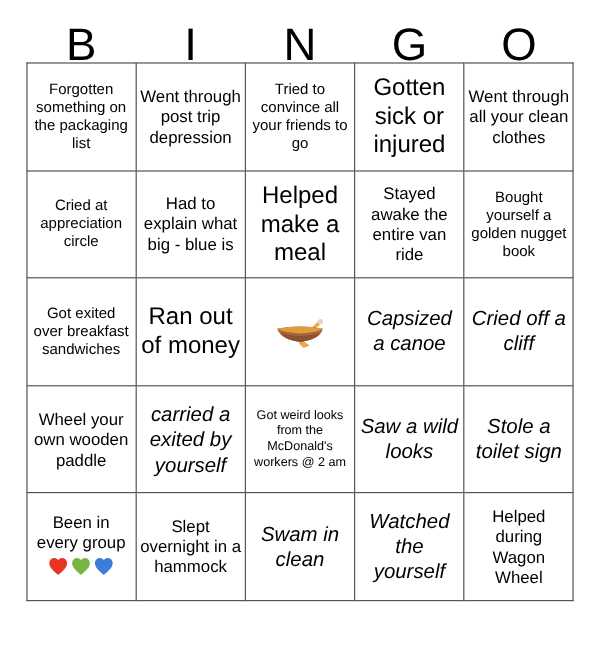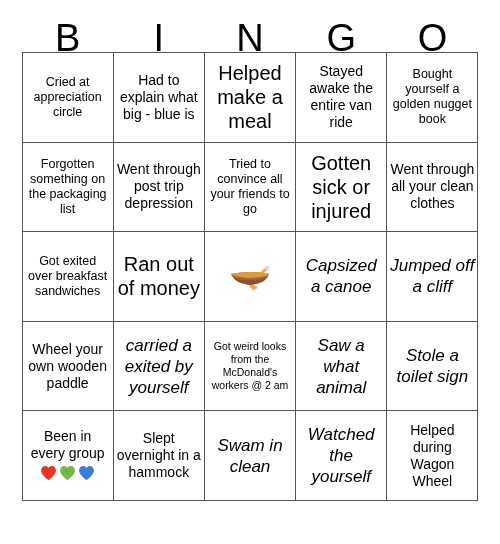--- a/index.html
+++ b/index.html
@@ -109,50 +109,50 @@
     <div class="header-letter">I</div>
     <div class="header-letter">N</div>
     <div class="header-letter">G</div>
     <div class="header-letter">O</div>
   </div>
 
   <table class="grid">
     <tbody id="grid-body">
         <tr>
           <td>
+            <span class="cell-text fs-sm">Forgotten something on the packaging list</span>
+          </td>
+          <td>
+            <span class="cell-text fs-md">Went through post trip depression</span>
+          </td>
+          <td>
+            <span class="cell-text fs-sm">Tried to convince all your friends to go</span>
+          </td>
+          <td>
+            <span class="cell-text fs-xl">Gotten sick or injured</span>
+          </td>
+          <td>
+            <span class="cell-text fs-md">Went through all your clean clothes</span>
+          </td>
+        </tr>
+        <tr>
+          <td>
             <span class="cell-text fs-sm">Cried at appreciation circle</span>
           </td>
           <td>
             <span class="cell-text fs-md">Had to explain what big - blue is</span>
           </td>
           <td>
             <span class="cell-text fs-xl">Helped make a meal</span>
           </td>
           <td>
             <span class="cell-text fs-md">Stayed awake the entire van ride</span>
           </td>
           <td>
             <span class="cell-text fs-sm">Bought yourself a golden nugget book</span>
-          </td>
-        </tr>
-        <tr>
-          <td>
-            <span class="cell-text fs-sm">Forgotten something on the packaging list</span>
-          </td>
-          <td>
-            <span class="cell-text fs-md">Went through post trip depression</span>
-          </td>
-          <td>
-            <span class="cell-text fs-sm">Tried to convince all your friends to go</span>
-          </td>
-          <td>
-            <span class="cell-text fs-xl">Gotten sick or injured</span>
-          </td>
-          <td>
-            <span class="cell-text fs-md">Went through all your clean clothes</span>
           </td>
         </tr>
         <tr>
           <td>
             <span class="cell-text fs-sm">Got exited over breakfast sandwiches</span>
           </td>
           <td>
             <span class="cell-text fs-xl">Ran out of money</span>
           </td>
           <td class="free-cell">
@@ -164,35 +164,35 @@
                 <path d="M4 15 Q23 11 42 15 Q40 24 23 26 Q7 24 4 15 Z" fill="#a9643b"></path>
                 <path d="M4 15 Q23 11 42 15 Q38 18 23 19 Q9 18 4 15 Z" fill="#e09b3d"></path>
                 <path d="M7 19 Q23 23 39 19 Q37 24 23 26 Q10 24 7 19 Z" fill="#8b5130"></path>
               </svg>
             </span>
           </td>
           <td>
             <span class="cell-text fs-lg">Capsized a canoe</span>
           </td>
           <td>
-            <span class="cell-text fs-lg">Jumped off a cliff</span>
+            <span class="cell-text fs-lg">Cried off a cliff</span>
           </td>
         </tr>
         <tr>
           <td>
             <span class="cell-text fs-md">Wheel your own wooden paddle</span>
           </td>
           <td>
             <span class="cell-text fs-lg">carried a exited by yourself</span>
           </td>
           <td>
             <span class="cell-text fs-xs">Got weird looks from the McDonald's workers @ 2 am</span>
           </td>
           <td>
-            <span class="cell-text fs-lg">Saw a what animal</span>
+            <span class="cell-text fs-lg">Saw a wild looks</span>
           </td>
           <td>
             <span class="cell-text fs-lg">Stole a toilet sign</span>
           </td>
         </tr>
         <tr>
           <td>
             <span class="cell-text fs-md">Been in every group</span>
             <span class="hearts"><span class="heart-svg"><svg width="17" height="16" viewBox="0 0 24 22" aria-hidden="true">
                   <path d="M12 21 C12 21 1.5 13.9 1.5 7.4 C1.5 3.8 4.2 1.2 7.4 1.2 C9.6 1.2 11.1 2.4 12 3.8 C12.9 2.4 14.4 1.2 16.6 1.2 C19.8 1.2 22.5 3.8 22.5 7.4 C22.5 13.9 12 21 12 21 Z" fill="#ea3323"></path>

